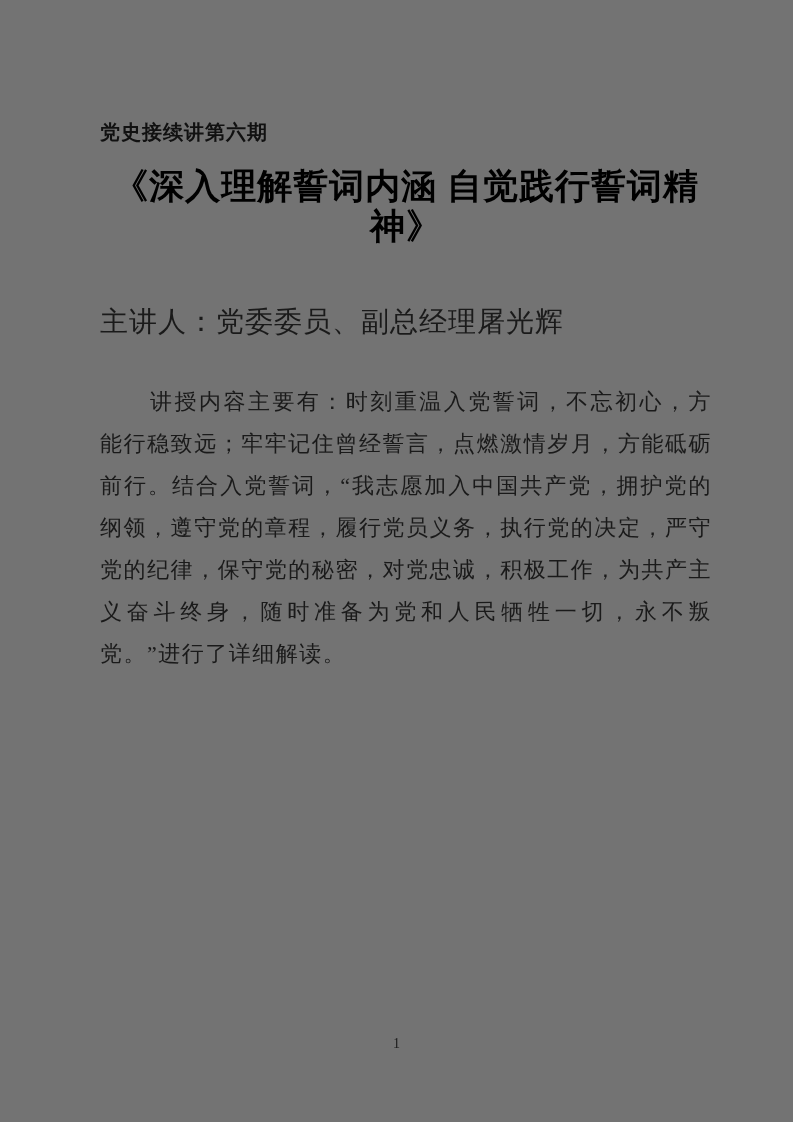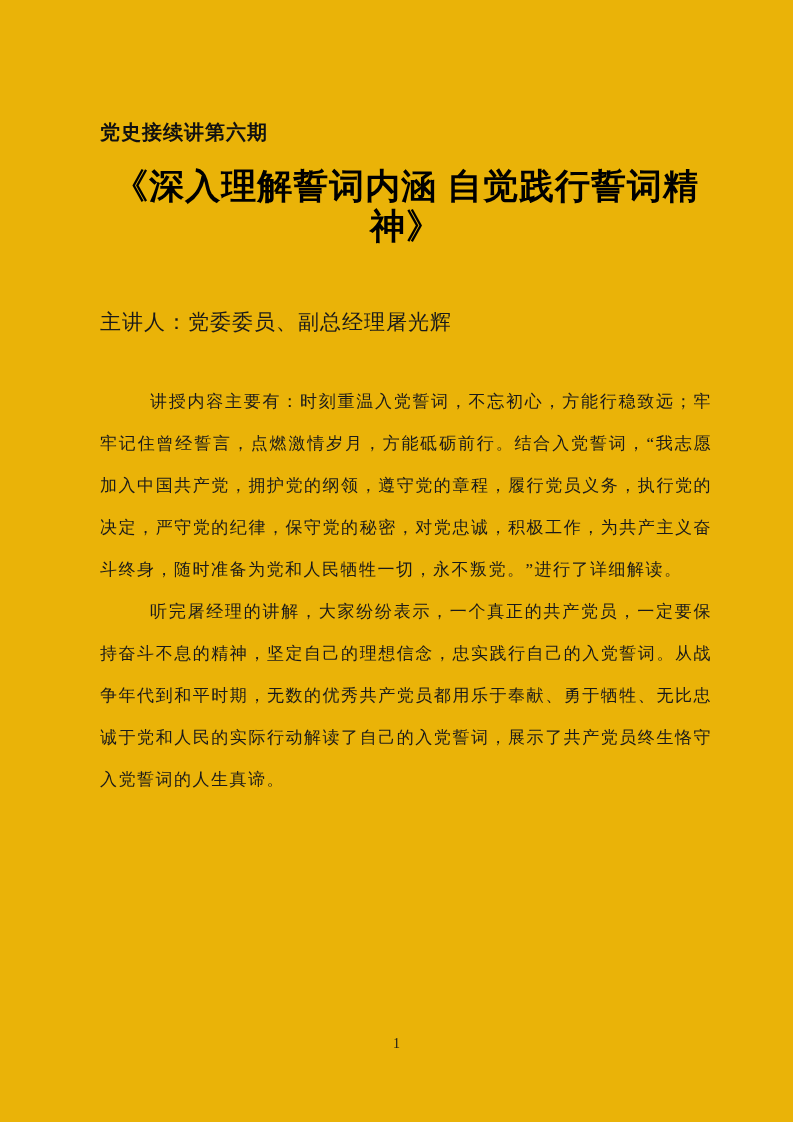--- a/index.html
+++ b/index.html
@@ -4,21 +4,21 @@
 <style>
   html, body {
     margin: 0;
     padding: 0;
     background: #ffffff;
   }
   .page {
     position: relative;
     width: 793px;
     height: 1122px;
-    background: #eab308;
+    background: #737373;
     box-sizing: border-box;
     padding: 121px 81px 0 100px;
     color: #1a1a1a;
     font-family: "Liberation Serif", "DejaVu Serif", serif;
     overflow: hidden;
   }
   .doc-header {
     font-family: "Liberation Sans", "DejaVu Sans", sans-serif;
     font-weight: 700;
     font-size: 20px;
@@ -32,36 +32,36 @@
     font-weight: 700;
     font-size: 35px;
     line-height: 40px;
     letter-spacing: 1px;
     text-align: center;
     color: #000000;
     white-space: pre-wrap;
   }
   .speaker-line {
     margin-top: 60px;
-    font-size: 21px;
+    font-size: 28px;
     line-height: 30px;
     letter-spacing: 1px;
     display: flex;
     align-items: baseline;
   }
   .speaker-date {
     margin-left: 46px;
     white-space: nowrap;
   }
   .doc-body {
     margin-top: 44px;
   }
   .body-para {
     margin: 0;
-    font-size: 17px;
+    font-size: 22px;
     line-height: 42px;
     letter-spacing: 1.5px;
     text-align: justify;
     text-justify: inter-character;
     text-indent: 50px;
     color: #1a1a1a;
   }
   .page-number {
     position: absolute;
     left: 0;
@@ -82,18 +82,17 @@
   <div class="doc-header">党史接续讲第六期</div>
 
   <h1 class="doc-title">《深入理解誓词内涵 自觉践行誓词精神》</h1>
 
   <div class="speaker-line">
     <span class="speaker-name">主讲人：党委委员、副总经理屠光辉</span>
   </div>
 
   <div class="doc-body">
     <p class="body-para">讲授内容主要有：时刻重温入党誓词，不忘初心，方能行稳致远；牢牢记住曾经誓言，点燃激情岁月，方能砥砺前行。结合入党誓词，“我志愿加入中国共产党，拥护党的纲领，遵守党的章程，履行党员义务，执行党的决定，严守党的纪律，保守党的秘密，对党忠诚，积极工作，为共产主义奋斗终身，随时准备为党和人民牺牲一切，永不叛党。”进行了详细解读。</p>
-    <p class="body-para">听完屠经理的讲解，大家纷纷表示，一个真正的共产党员，一定要保持奋斗不息的精神，坚定自己的理想信念，忠实践行自己的入党誓词。从战争年代到和平时期，无数的优秀共产党员都用乐于奉献、勇于牺牲、无比忠诚于党和人民的实际行动解读了自己的入党誓词，展示了共产党员终生恪守入党誓词的人生真谛。</p>
   </div>
 
   <div class="page-number">1</div>
 
 </div>
 
 </body></html>

